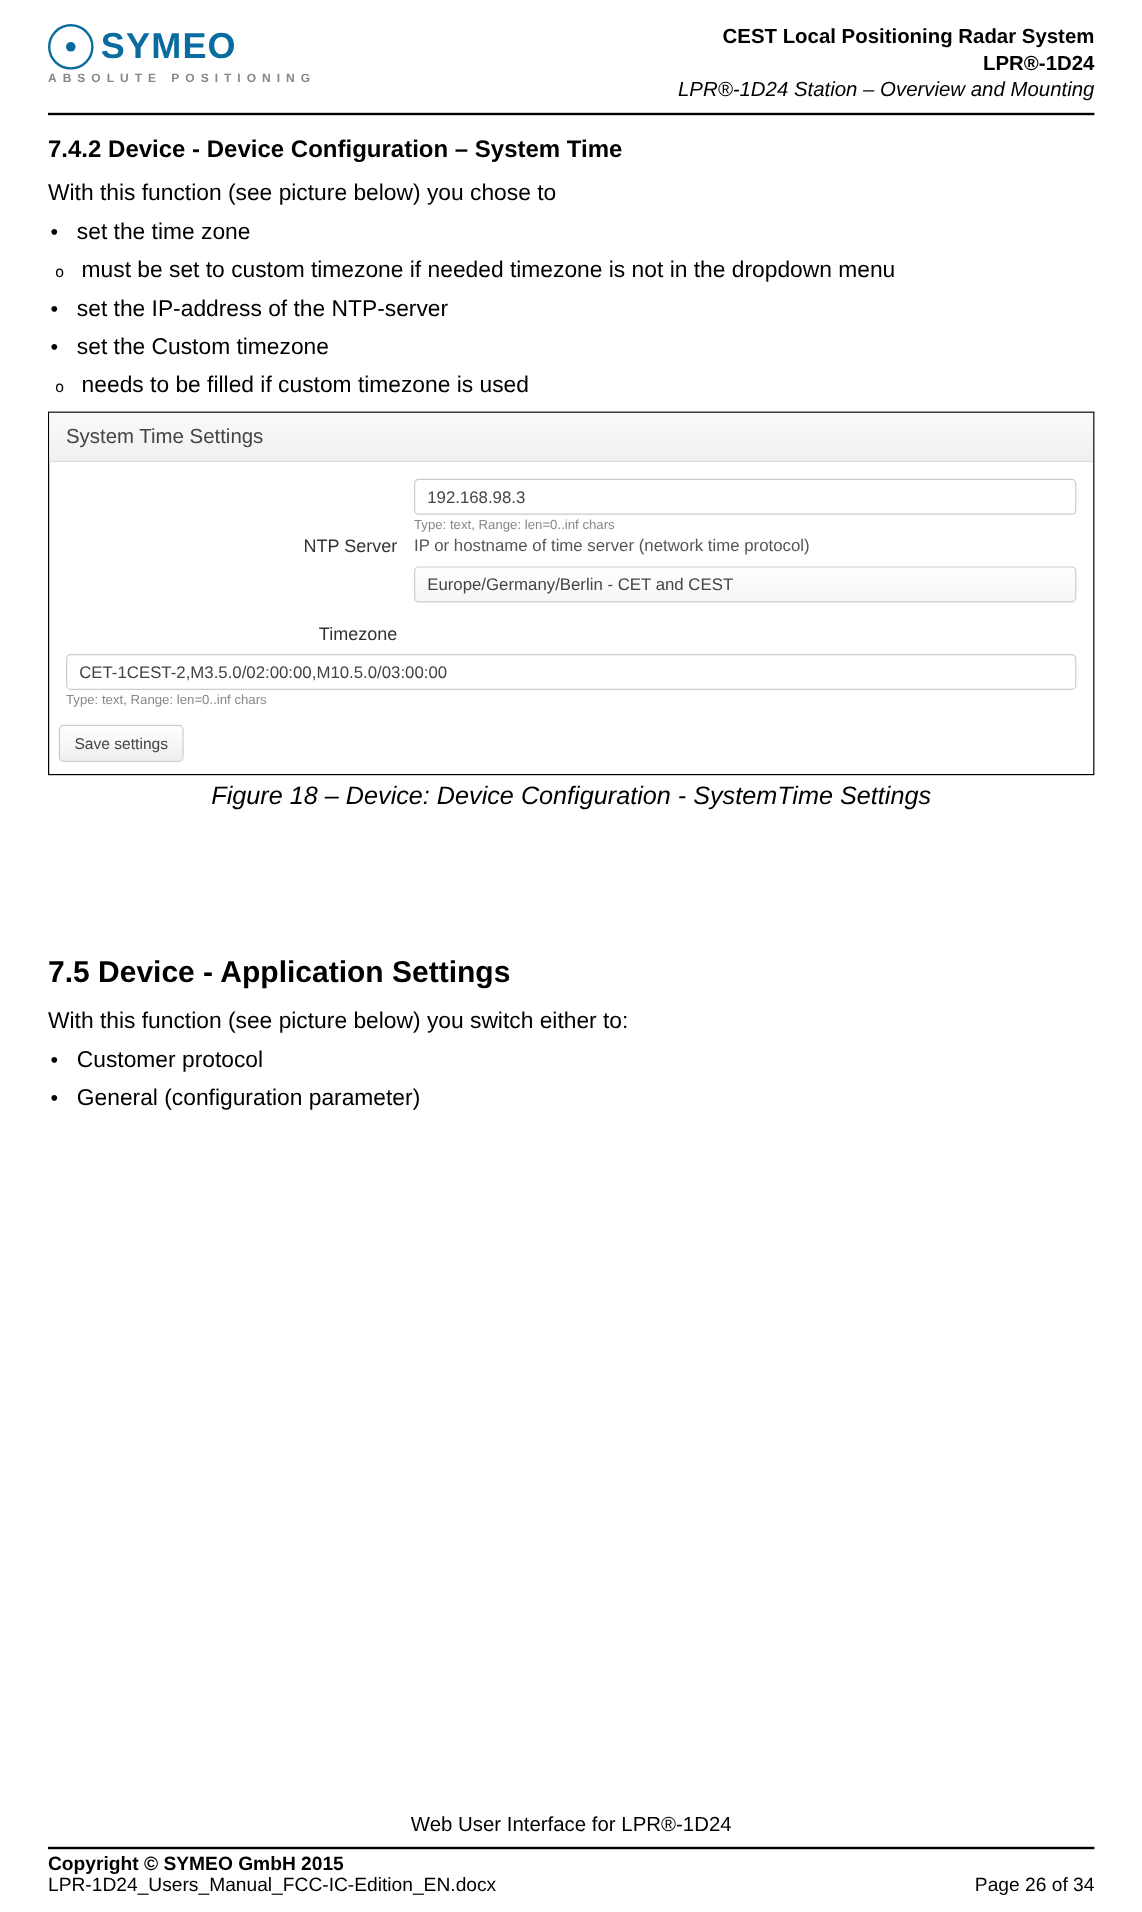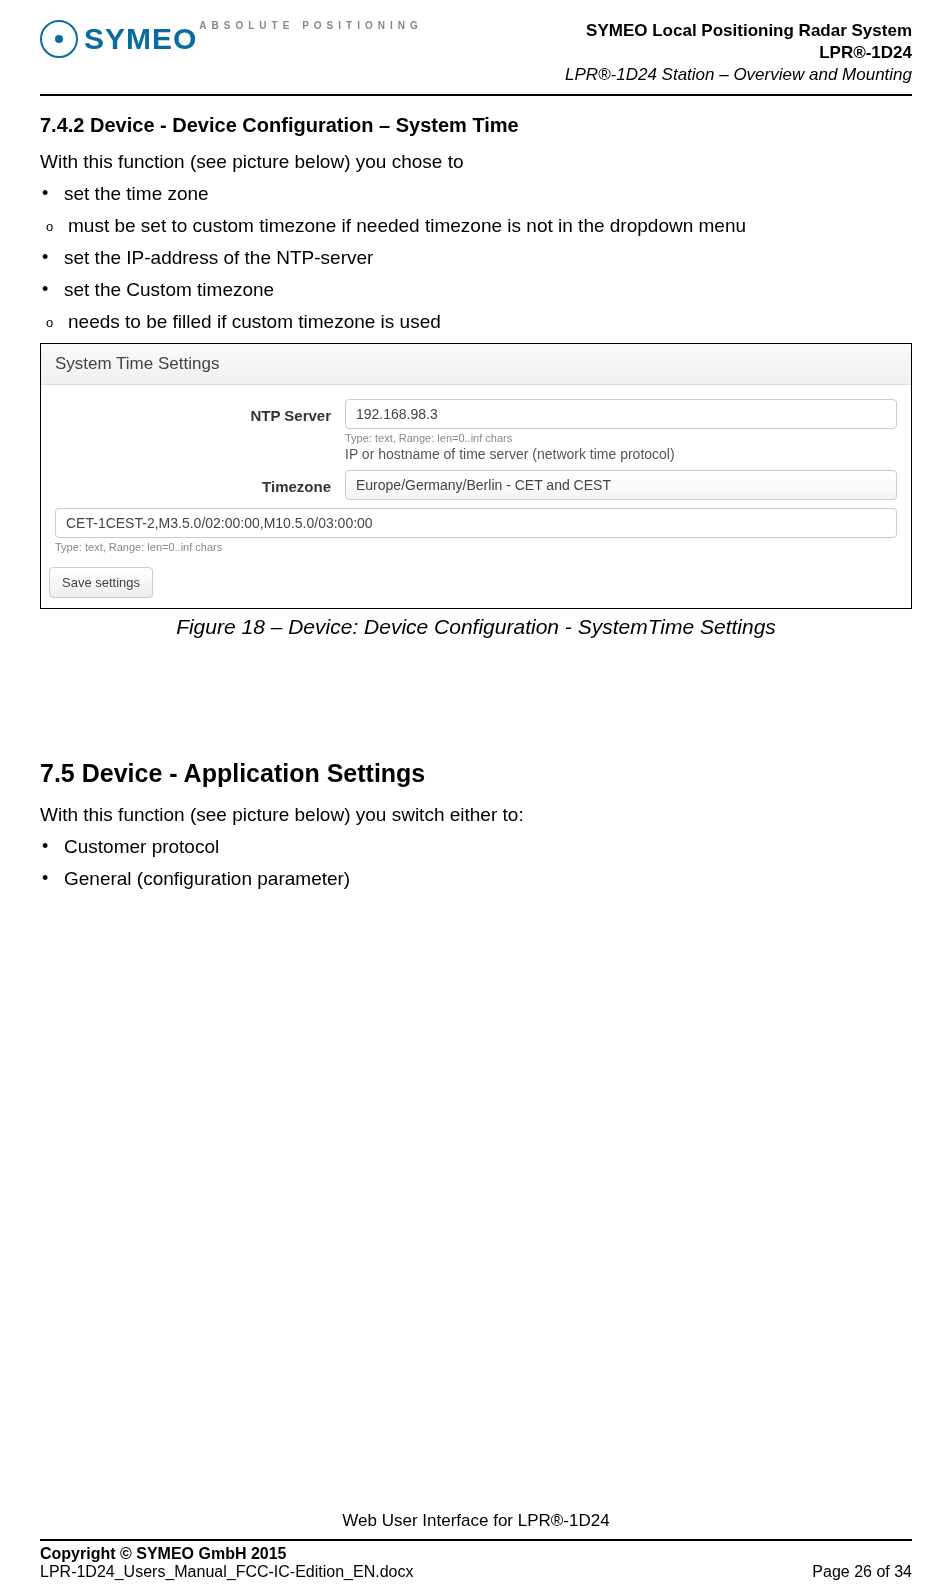--- a/index.html
+++ b/index.html
@@ -17,21 +17,21 @@
     position: relative;
   }
   .header {
     display: flex;
     justify-content: space-between;
     align-items: flex-start;
     border-bottom: 2px solid #000;
     padding-bottom: 8px;
     margin-bottom: 18px;
   }
-  .logo-block { display: flex; flex-direction: row; gap: 2px; }
+  .logo-block { display: flex; flex-direction: column; gap: 2px; }
   .logo-row { display: flex; align-items: center; gap: 6px; color: #0a6c9e; }
   .logo-bullseye {
     width: 34px; height: 34px; border: 2px solid #0a6c9e; border-radius: 50%;
     display: flex; align-items: center; justify-content: center; flex-shrink: 0;
   }
   .logo-bullseye::after { content:""; width: 8px; height: 8px; background:#0a6c9e; border-radius:50%; }
   .logo-text { font-size: 30px; font-weight: bold; letter-spacing: 1px; color:#0a6c9e; }
   .logo-sub { font-size: 10px; letter-spacing: 5px; color:#888; font-weight: bold; }
   .header-right { text-align: right; font-size: 17px; line-height: 1.3; }
   .header-right .bold { font-weight: bold; }
@@ -53,21 +53,21 @@
     overflow: hidden;
   }
   .panel-header {
     background: linear-gradient(#fafafa,#f0f0f0);
     border-bottom: 1px solid #ddd;
     padding: 10px 14px;
     font-size: 17px;
     color: #444;
   }
   .form-row { display:flex; align-items:flex-start; padding: 4px 14px; }
-  .form-row .lbl { width: 290px; text-align:right; font-weight:bold; font-size:15px; color:#333; padding-top:8px; padding-right:14px; box-sizing:border-box; }
+  .form-row .lbl { width: 290px; text-align:right; font-weight:normal; font-size:15px; color:#333; padding-top:8px; padding-right:14px; box-sizing:border-box;margin-top:40px; }
   .form-row .ctrl { flex:1; }
   .form-row input, .form-row select {
     width: 100%; box-sizing:border-box;
     border:1px solid #ccc; border-radius:4px;
     padding:6px 10px; font-size:14px; color:#444; background:#fff;
   }
   .form-row select { appearance:none; background:linear-gradient(#fff,#f5f5f5); }
   .hint { font-size:11px; color:#888; margin-top:3px; }
   .help { font-size:14px; color:#555; margin-top:2px; }
   .save-btn {
@@ -93,21 +93,21 @@
 
   <div class="header">
     <div class="logo-block">
       <div class="logo-row">
         <div class="logo-bullseye"></div>
         <div class="logo-text">SYMEO</div>
       </div>
       <div class="logo-sub">ABSOLUTE POSITIONING</div>
     </div>
     <div class="header-right">
-      <div class="bold">SYMEO Local Positioning Radar System</div>
+      <div class="bold">CEST Local Positioning Radar System</div>
       <div class="bold">LPR®-1D24</div>
       <div class="italic">LPR®-1D24 Station – Overview and Mounting</div>
     </div>
   </div>
 
   <h3 class="section-sub">7.4.2   Device - Device Configuration – System Time</h3>
   <p class="body-text">With this function (see picture below) you chose to</p>
   <ul class="bullets">
     <li>set the time zone</li>
   </ul>

